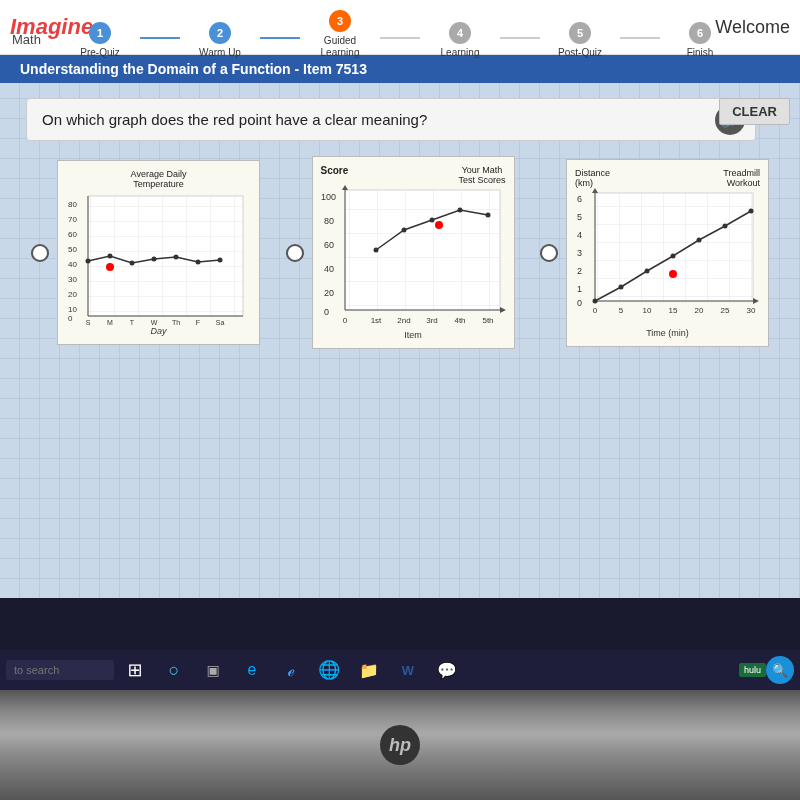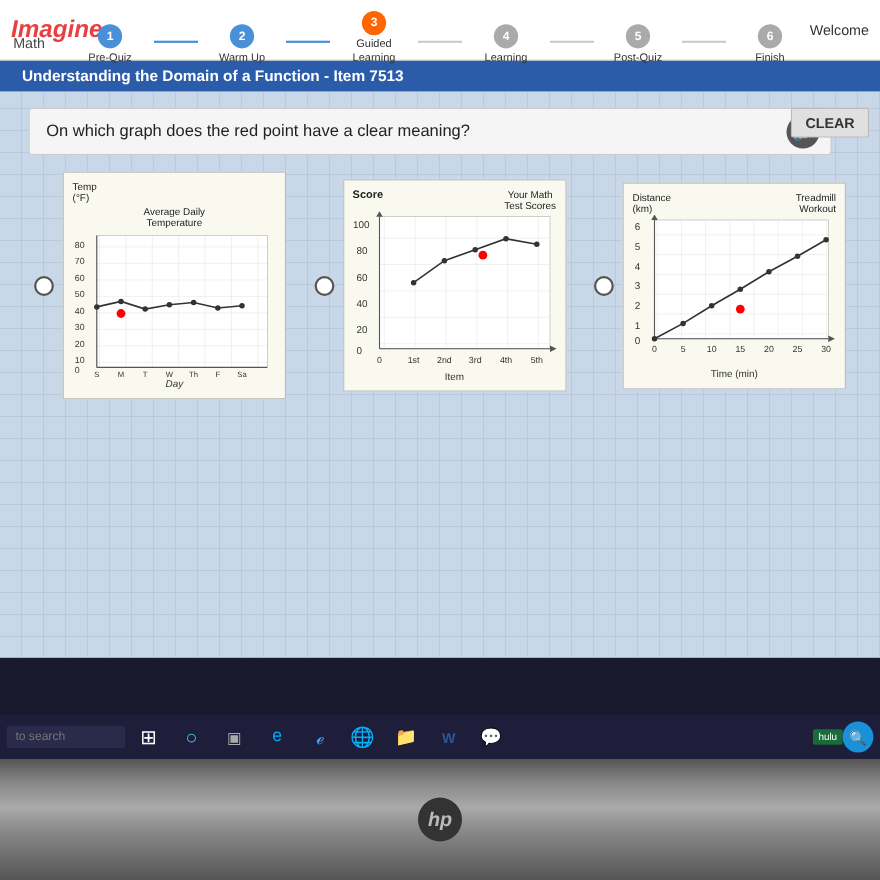--- a/index.html
+++ b/index.html
@@ -75,21 +75,21 @@
     }
     .step-line {
       width: 40px;
       height: 2px;
       background: #4a90d9;
       margin-bottom: 20px;
     }
     .welcome {
       position: absolute;
       right: 10px;
-      font-size: 13px;
+      font-size: 18px;
       color: #333;
     }
 
     
     .page-title-bar {
       background: #2a5caa;
       color: #fff;
       padding: 6px 20px;
       font-size: 14px;
       font-weight: bold;
@@ -291,21 +291,20 @@
     <div class="audio-btn">🔊</div>
   </div>
 
   <button class="clear-btn">CLEAR</button>
 
   <div class="graphs-container">
 
     <div class="graph-option">
       <div class="radio-circle"></div>
       <div class="graph-card">
-        <div style="font-size:9px; color:#222; text-align:left; margin-bottom:2px;">Temp<br>(°F)</div>
         <div style="font-size:9px; color:#222; text-align:center; margin-bottom:2px;">Average Daily<br>Temperature</div>
         <svg class="chart" width="185" height="135">
 
           <defs>
             <pattern id="grid1" width="24" height="15" patternUnits="userSpaceOnUse">
               <path d="M 24 0 L 0 0 0 15" fill="none" stroke="#ccc" stroke-width="0.5"></path>
             </pattern>
           </defs>
 
           <text x="2" y="16" font-size="8" fill="#333">80</text>

